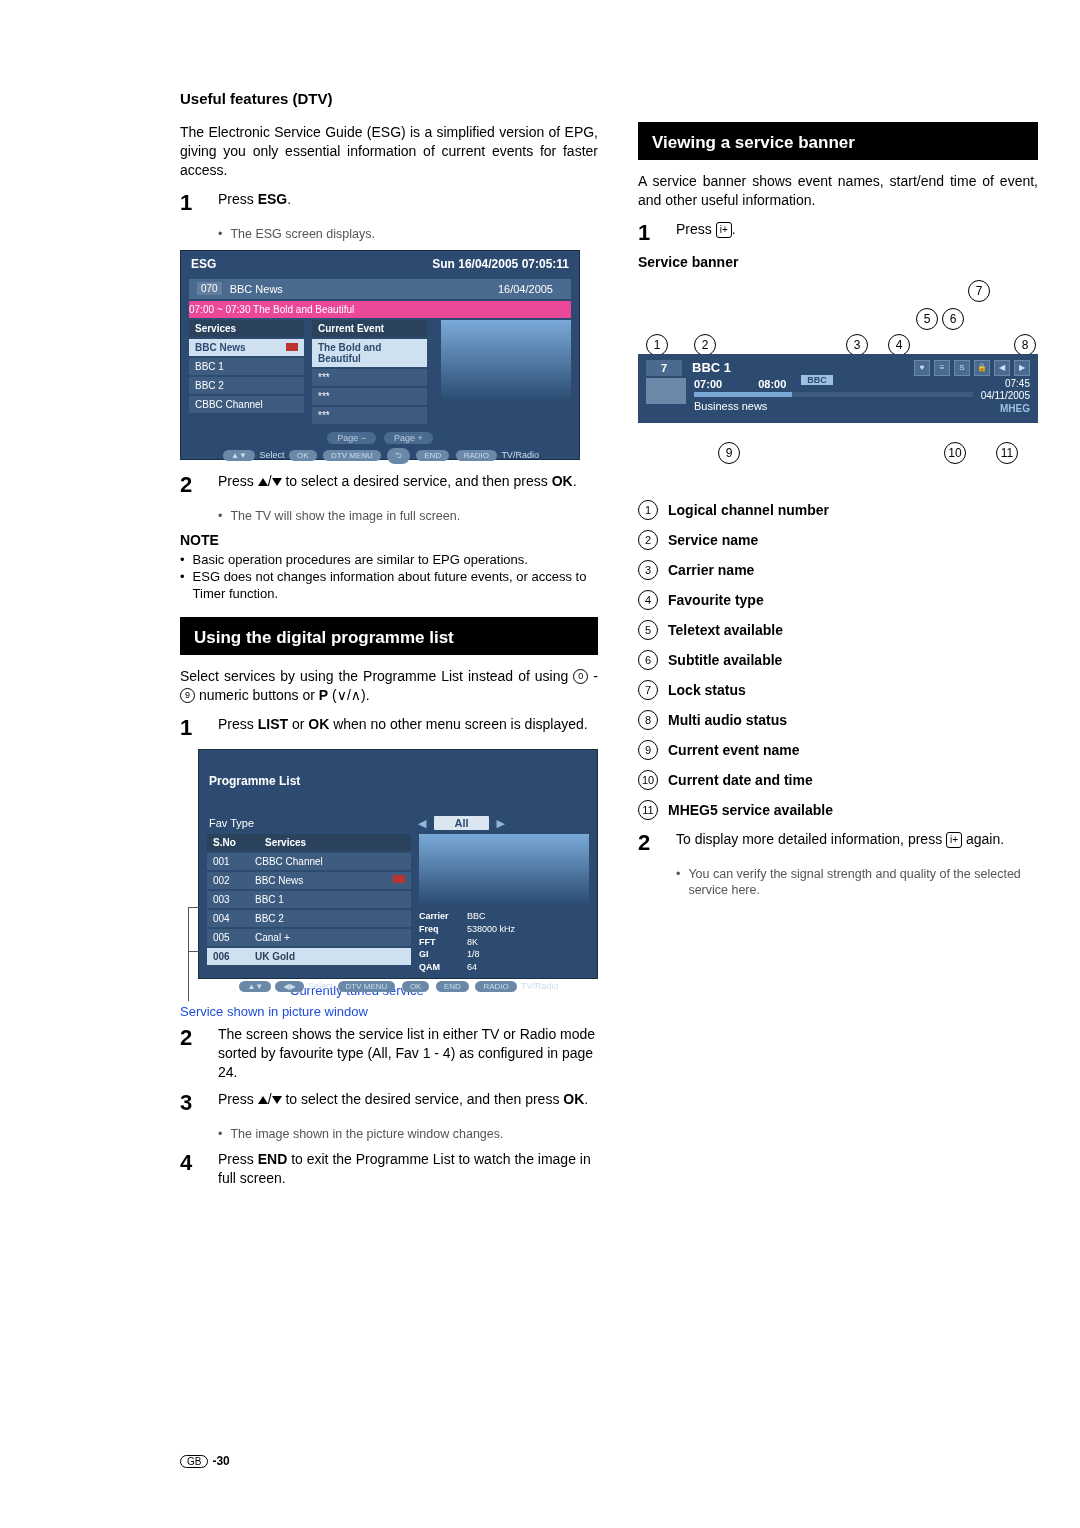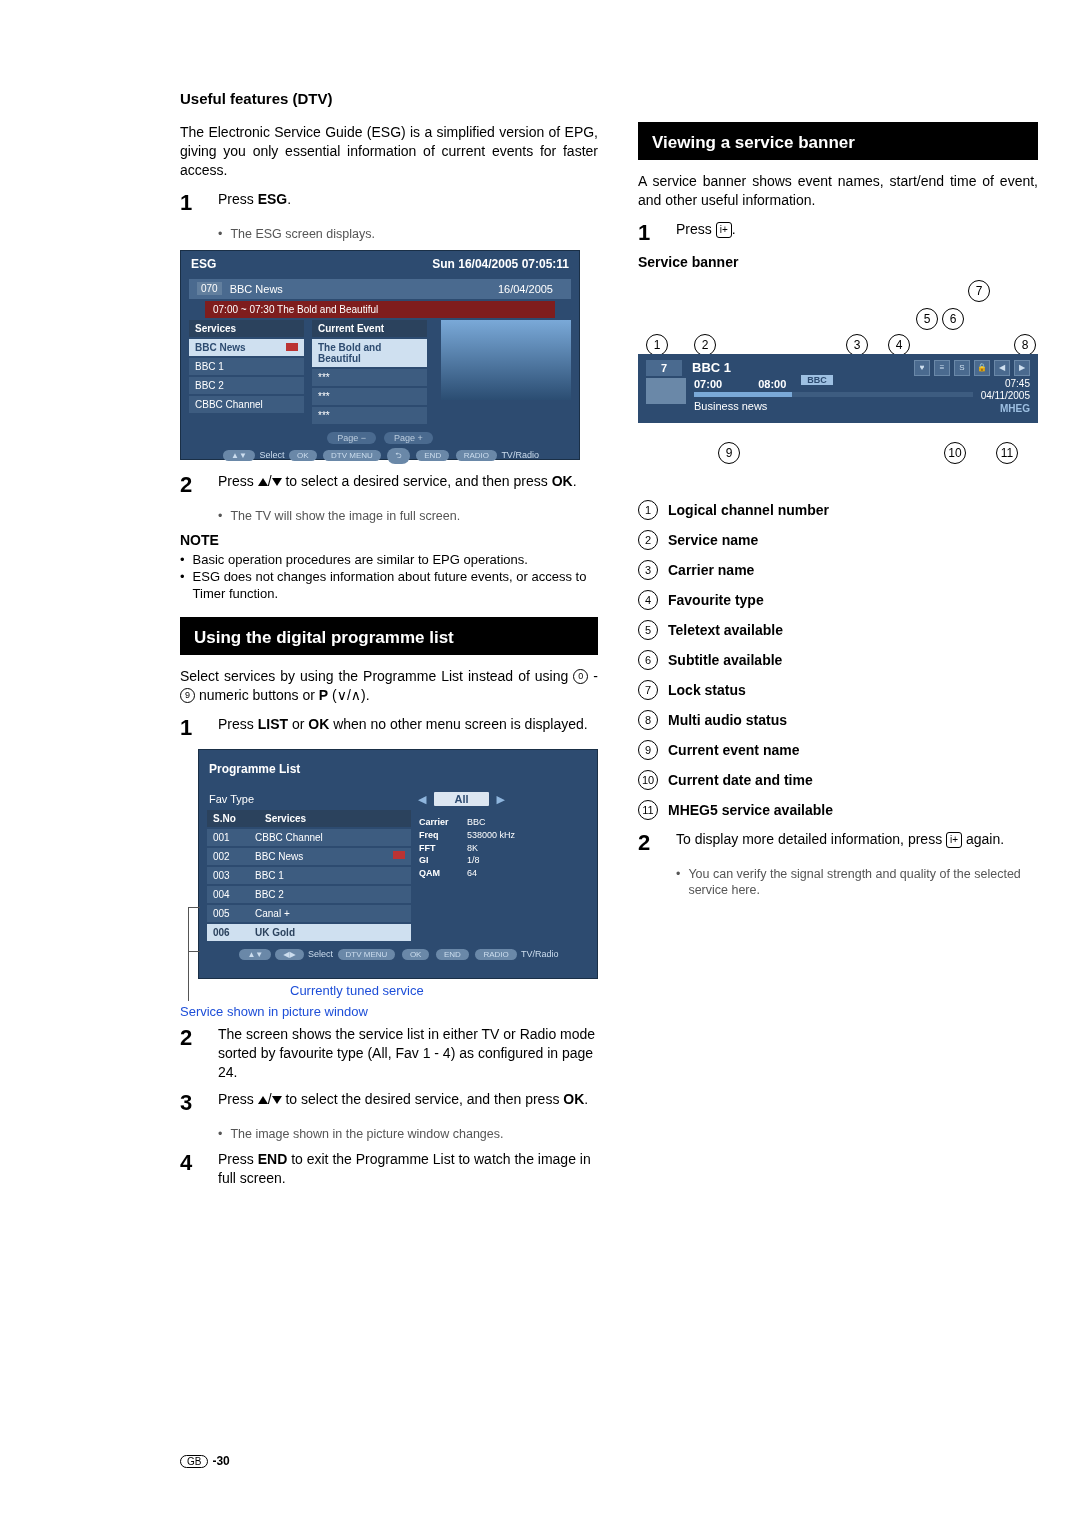--- a/index.html
+++ b/index.html
@@ -20,43 +20,43 @@
 .note-line::before{content:"•"}
 .callout{font-size:13px;color:#1d4ed8;margin-top:4px;margin-bottom:6px}
 .pagefoot{position:absolute;bottom:60px;left:180px;font-size:12px}
 .pagefoot .gb{border:1px solid #000;border-radius:10px;padding:0 6px;font-size:10px;margin-right:4px}
 
 .esg{background:#2d4b70;border:1px solid #1a2f46;width:400px;height:210px;color:#fff;font-size:11px;margin:8px 0 12px 0}
 .esg .top{display:flex;justify-content:space-between;padding:6px 10px;font-weight:bold;font-size:12px}
 .esg .ch{background:#4a6a8f;margin:2px 8px;padding:3px 8px;display:flex;align-items:center;gap:8px}
 .esg .ch .num{background:#627f9e;padding:1px 4px;font-size:10px}
 .esg .ch .date{margin-left:auto;background:#4a6a8f;padding:1px 10px}
-.esg .tr{background:#7f1d1d;margin:2px 24px;padding:3px 8px;font-size:10px}
+.esg .tr{background:#ec4899;margin:2px 8px;padding:3px 0;font-size:10px}
 .esg .pane{display:flex;gap:8px;padding:0 8px}
 .esg .hdr{background:#2b425d;padding:3px 6px;font-size:10px;font-weight:bold}
 .esg .row{background:#3d5c80;margin-top:2px;padding:3px 6px;font-size:10px;display:flex;align-items:center;gap:6px}
 .esg .thumb{width:130px;height:80px;background:linear-gradient(#7aa9d8,#2b4d72);margin-left:6px}
 .esg .btnbar{text-align:center;margin-top:8px;font-size:10px;color:#bcd}
 .esg .pill{display:inline-block;background:#4a6a8f;border-radius:9px;padding:1px 10px;margin:0 4px;font-size:9px}
 .esg .btnbar2{text-align:center;margin-top:4px;font-size:9px;color:#cde}
 .esg .tag{display:inline-block;background:#6a88a8;border-radius:8px;padding:1px 8px;margin:0 2px;font-size:8px}
 
 .plist{background:#2d4b70;border:1px solid #1a2f46;width:400px;height:230px;color:#fff;font-size:11px;margin:8px 0 4px 0;position:relative}
-.plist .title{padding:12px 10px;font-weight:bold;font-size:12px}
+.plist .title{padding:24px 10px;font-weight:bold;font-size:12px}
 .plist .fav{display:flex;align-items:center;gap:8px;padding:4px 10px;font-size:11px}
 .plist .fav .tri{color:#8fb6de}
 .plist .fav .all{background:#dce6f1;color:#2d4b70;padding:1px 20px;font-weight:bold;border-radius:1px}
 .plist .body{display:flex;padding:0 8px;gap:8px}
 .plist .list{flex:1.2}
 .plist .list .hdr{background:#2b425d;padding:3px 6px;font-size:10px;font-weight:bold;display:flex}
 .plist .list .hdr span:first-child{width:52px}
 .plist .list .r{background:#3d5c80;margin-top:2px;padding:3px 6px;font-size:10px;display:flex}
 .plist .list .r.sel{background:#cfe0f0;color:#2b425d;font-weight:bold}
 .plist .list .r span:first-child{width:42px}
-.plist .side{flex:1;display:flex;flex-direction:row}
+.plist .side{flex:1;display:flex;flex-direction:column}
 .plist .pthumb{height:70px;background:linear-gradient(#7aa9d8,#2b4d72)}
 .plist .meta{font-size:9px;margin-top:6px;line-height:1.4}
 .plist .meta b{display:inline-block;width:48px}
 .plist .bbar{text-align:center;margin-top:8px;font-size:9px;color:#cde}
 .plist .tag2{display:inline-block;background:#6a88a8;border-radius:8px;padding:1px 8px;margin:0 2px;font-size:8px}
 .arr-connect{position:absolute;left:-10px;width:12px;height:50px;border-top:1px solid #555;border-left:1px solid #555}
 .arr-connect.a{top:158px}
 .arr-connect.b{top:202px}
 
 .sbwrap{position:relative;width:400px;height:210px;margin-bottom:16px}

